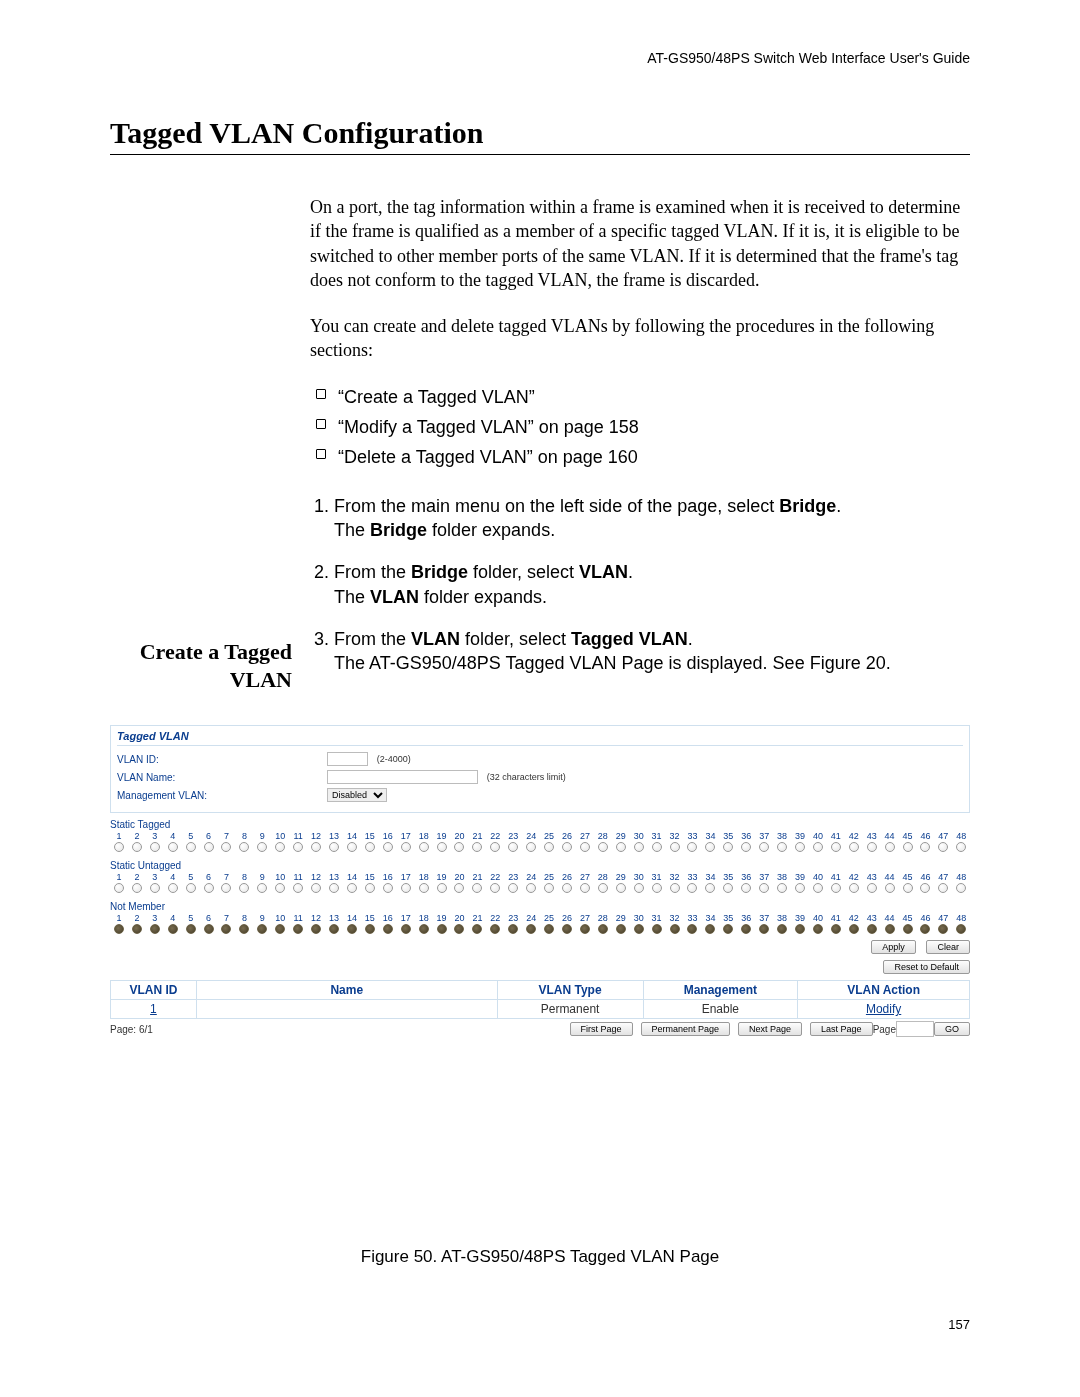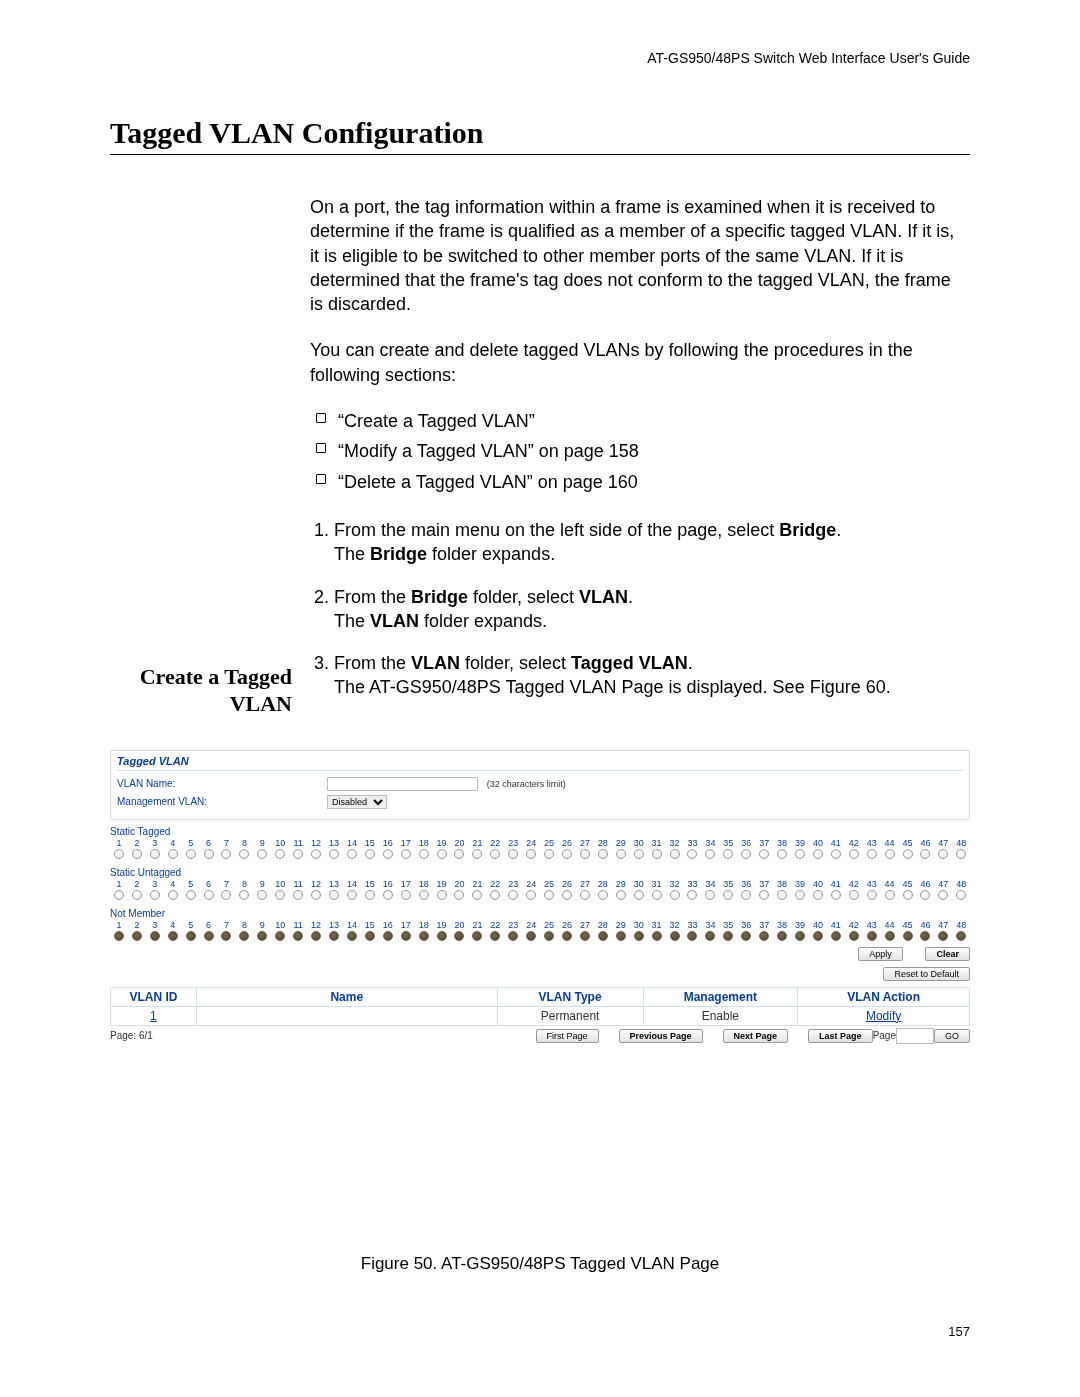--- a/index.html
+++ b/index.html
@@ -33,20 +33,21 @@
   }
   .body-text {
     font-size: 18px;
     line-height: 1.35;
   }
   .indent-block {
     margin-left: 200px;
   }
   .para {
     margin: 0 4px 22px 0;
+    font-family: Liberation Serif, serif;
   }
   .bullet-list {
     list-style: none;
     padding: 0;
     margin: 0 0 24px 0;
   }
   .bullet-list li {
     position: relative;
     padding-left: 28px;
     margin-bottom: 6px;
@@ -165,21 +166,21 @@
   .btn {
     font-size: 9px;
     padding: 1px 10px;
     border: 1px solid #999;
     background: linear-gradient(#fdfdfd,#e2e2e2);
     border-radius: 2px;
     cursor: pointer;
     display: inline-block;
   }
   .btn-row-right { text-align: right; margin-top: 4px; }
-  .btn + .btn { margin-left: 20px; font-weight: bold; }
+  .btn + .btn { margin-left: 8px; }
 
   table.vlan-table {
     width: 100%;
     border-collapse: collapse;
     margin-top: 6px;
     font-size: 12px;
   }
   table.vlan-table th, table.vlan-table td {
     border: 1px solid #cfe0ee;
     padding: 2px 4px;
@@ -245,31 +246,38 @@
           <li>
             <span>From the main menu on the left side of the page, select </span><span class="strong">Bridge</span><span>.</span><br>
             <span>The </span><span class="strong">Bridge</span><span> folder expands.</span>
           </li>
           <li>
             <span>From the </span><span class="strong">Bridge</span><span> folder, select </span><span class="strong">VLAN</span><span>.</span><br>
             <span>The </span><span class="strong">VLAN</span><span> folder expands.</span>
           </li>
           <li>
             <span>From the </span><span class="strong">VLAN</span><span> folder, select </span><span class="strong">Tagged VLAN</span><span>.</span><br>
-            <span>The AT-GS950/48PS Tagged VLAN Page is displayed. See Figure 60.</span>
+            <span>The AT-GS950/48PS Tagged VLAN Page is displayed. See Figure 20.</span>
           </li>
         </ol>
       </div>
     </div>
   </div>
 
   <div class="ui-wrap" style="margin-top:32px">
     <div class="ui-panel">
       <div class="ui-title">Tagged VLAN</div>
 
+      <div class="field-row">
+        <div class="field-label">VLAN ID:</div>
+        <div class="field-input">
+          <input class="txt-in w-small" style="">
+          <span class="hint">(2-4000)</span>
+        </div>
+      </div>
       <div class="field-row">
         <div class="field-label">VLAN Name:</div>
         <div class="field-input">
           <input class="txt-in w-wide" style="">
           <span class="hint">(32 characters limit)</span>
         </div>
       </div>
       <div class="field-row">
         <div class="field-label">Management VLAN:</div>
         <div class="field-input">
@@ -610,21 +618,21 @@
         <td class="blk">Enable</td>
         <td class="link">Modify</td>
       </tr>
     </tbody>
       </table>
 
     <div class="pager-row">
       <span class="pg-label">Page:  6/1</span>
       <span class="pg-right">
         <span class="btn pg-btn">First Page</span>
-        <span class="btn pg-btn">Previous Page</span>
+        <span class="btn pg-btn">Permanent Page</span>
         <span class="btn pg-btn">Next Page</span>
         <span class="btn pg-btn">Last Page</span>
         <span class="pg-txt">Page</span>
         <input class="pg-in" style="">
         <span class="btn pg-btn">GO</span>
       </span>
     </div>
   </div>
 
   <div class="fig-caption">Figure 50. AT-GS950/48PS Tagged VLAN Page</div>

